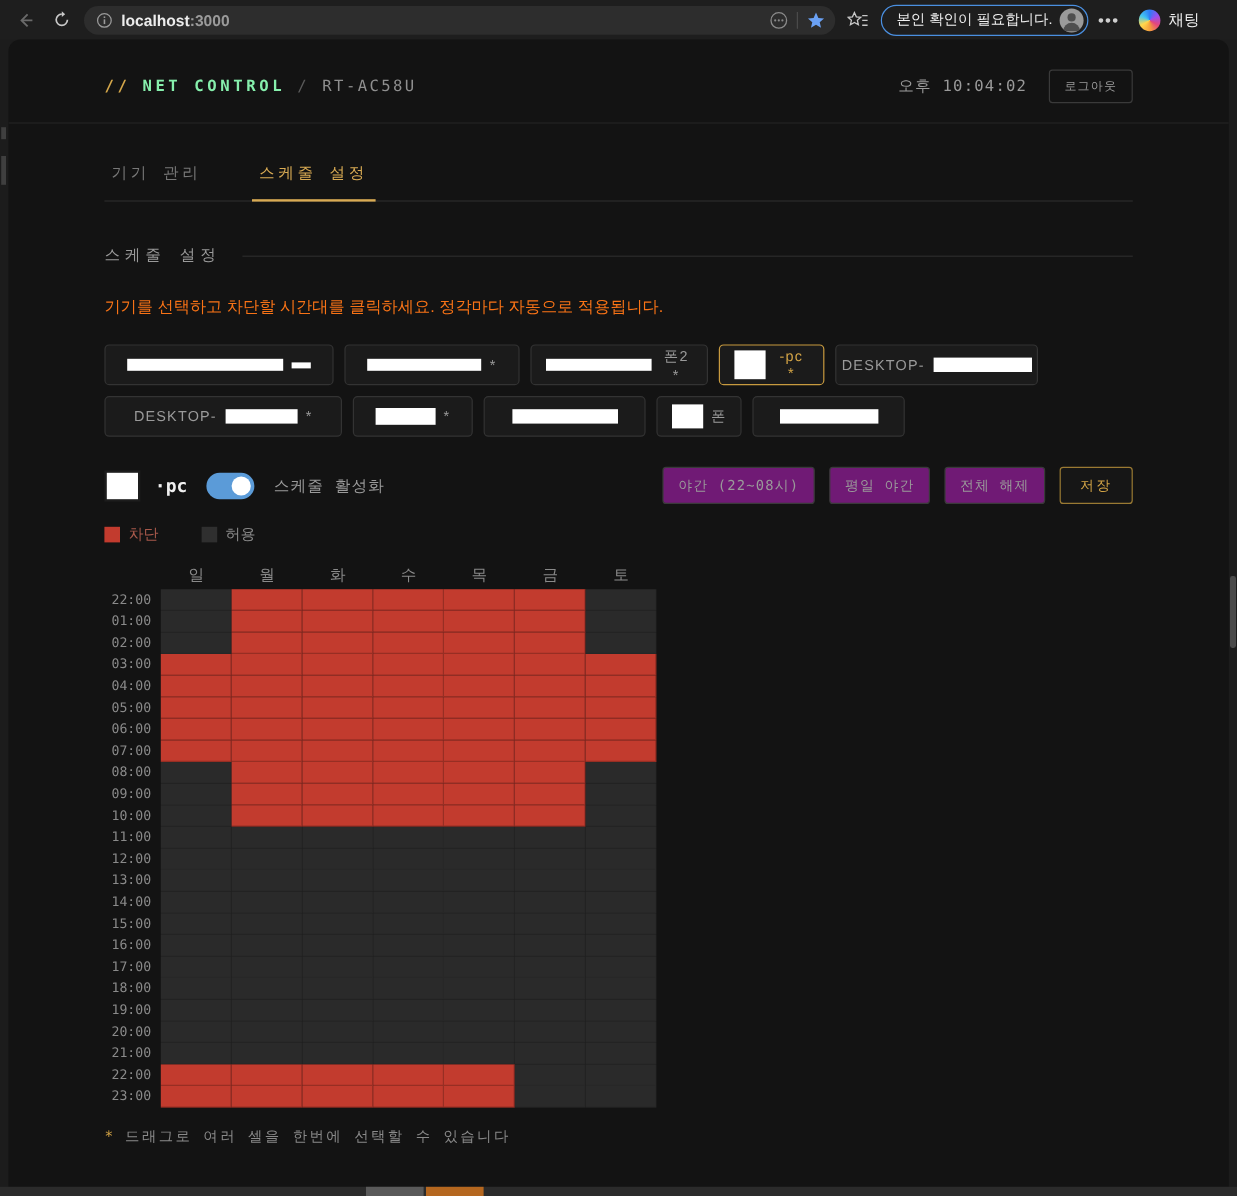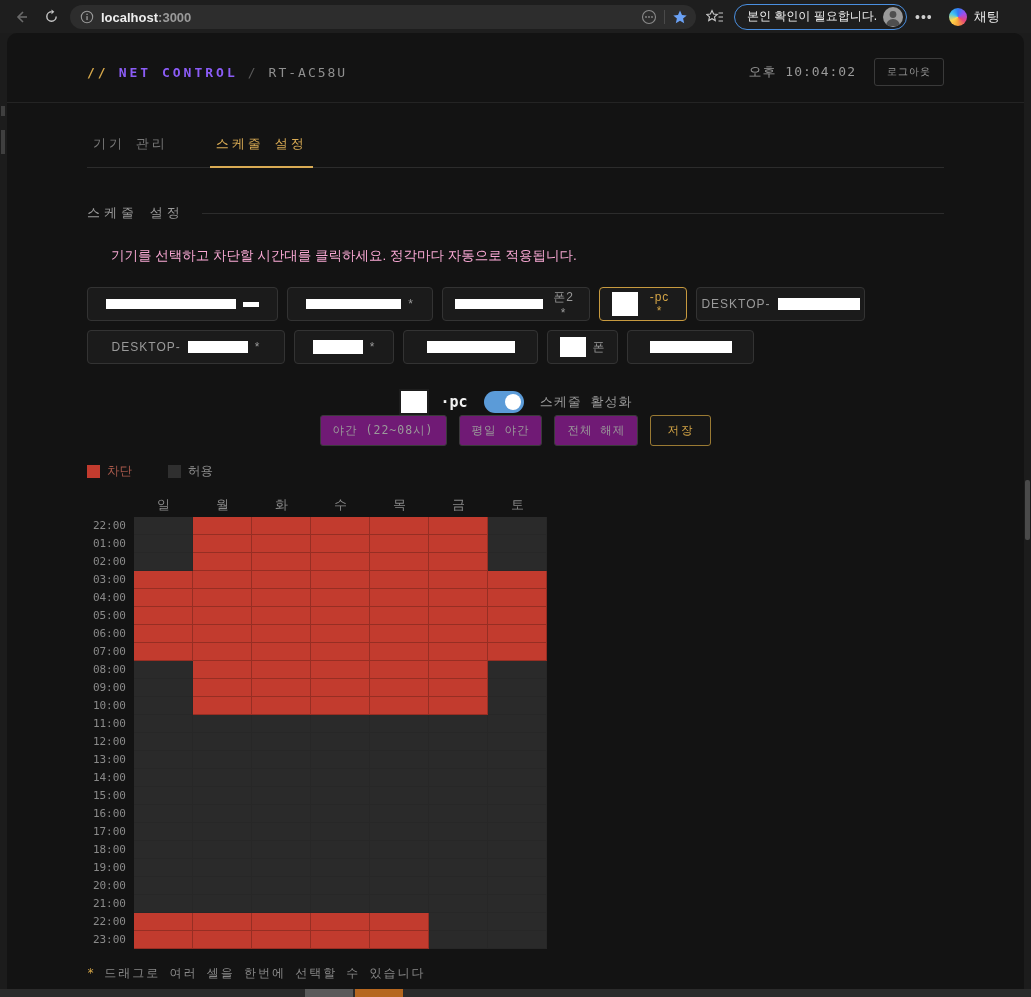--- a/index.html
+++ b/index.html
@@ -27,46 +27,46 @@
     background:conic-gradient(#2f7cf6,#9a4ff0,#e5467b,#f6a13b,#ffd84d,#43c6f0,#2f7cf6); }
   .chat-lbl { font-family:Liberation Serif, serif; font-size:13px; color:#f0f0f0; }
   .dots { color:#cfcfcf; font-size:14px; letter-spacing:1px; font-family:"Liberation Sans", sans-serif; }
   
   .window { position:absolute; top:33px; left:7px; right:7px; bottom:8px;
     background:#131313; border-radius:10px 10px 0 0; overflow:hidden; }
   .app-header { display:flex; justify-content:space-between; align-items:center;
     padding:25px 80px 16px; border-bottom:1px solid #242424; }
   .brand { font-size:13px; font-weight:bold; letter-spacing:3px; color:#8a8a8a; }
   .brand .sl { color:#d7a94b; margin-right:10px; }
-  .brand .nm { color:#8b5cf6; margin-right:10px; }
+  .brand .nm { color:#86efac; margin-right:10px; }
   .brand .sep { color:#5a5a5a; margin-right:10px; font-weight:normal; }
   .brand .model { color:#8f8f8f; font-weight:normal; letter-spacing:2px; }
   .hdr-right { display:flex; align-items:center; gap:18px; }
   .clock { font-size:13px; color:#9a9a9a; letter-spacing:1px; }
   .logout { background:none; border:1px solid #3a3a3a; border-radius:3px;
     color:#9a9a9a; font-size:10px; padding:6px 12px; letter-spacing:1px; font-family:inherit; }
   
   .tabs { margin:0 80px; padding-top:32px; border-bottom:1px solid #2c2c2c; display:flex; gap:36px; }
   .tab { font-size:13px; letter-spacing:3px; padding:0 6px 13px; color:#787878; cursor:pointer; }
   .tab.active { color:#d9ab54; border-bottom:2px solid #d9ab54; margin-bottom:-1px; }
   
   .sect-row { margin:36px 80px 0; display:flex; align-items:center; gap:18px; }
   .sect-title { font-size:13px; letter-spacing:4px; color:#9a9a9a; white-space:nowrap; }
   .sect-line { flex:1; height:1px; background:#2c2c2c; }
-  .instruction { margin:25px 104px 0; font-family:"Liberation Sans", sans-serif;
-    font-size:13.5px; color:#f9a8d4; }
+  .instruction { margin:25px 80px 0; font-family:"Liberation Sans", sans-serif;
+    font-size:13.5px; color:#f97316; }
   
   .devices { margin:22px 80px 0; display:flex; flex-wrap:wrap; gap:9px; width:820px; }
   .dev-btn { height:34px; background:#1b1b1b; border:1px solid #333; border-radius:4px;
     display:flex; align-items:center; justify-content:center; gap:7px; padding:0 12px;
     font-size:12px; color:#9a9a9a; letter-spacing:1px; cursor:pointer; }
   .dev-btn.selected { border-color:#c79a3f; color:#d3a446; }
   .redact { background:#ffffff; display:inline-block; flex:0 0 auto; }
   
-  .ctrl-row { margin:25px 80px 0; display:flex; justify-content:space-between; align-items:center;flex-direction:column; }
+  .ctrl-row { margin:25px 80px 0; display:flex; justify-content:space-between; align-items:center; }
   .ctrl-left { display:flex; align-items:center; gap:12px; }
   .chip { background:#1d1d1d; padding:2px; display:flex; align-items:center; }
   .chip-name { font-size:15px; font-weight:bold; color:#f0f0f0; }
   .toggle { width:40px; height:22px; border-radius:11px; background:#5b9bd8; position:relative; margin:0 4px; cursor:pointer; }
   .toggle .knob { position:absolute; top:3px; right:3px; width:16px; height:16px; border-radius:50%; background:#fff; }
   .toggle-lbl { font-size:13px; color:#9a9a9a; letter-spacing:1px; }
   .ctrl-right { display:flex; align-items:center; gap:12px; }
   .preset-btn { background:#701a75; border:1px solid #3a3a3a; border-radius:3px;
     color:#9a9a9a; font-size:11.5px; padding:7px 12px; letter-spacing:1px; font-family:inherit; cursor:pointer; }
   .save-btn { background:#161616; border:1px solid #9a7a33; border-radius:3px;

